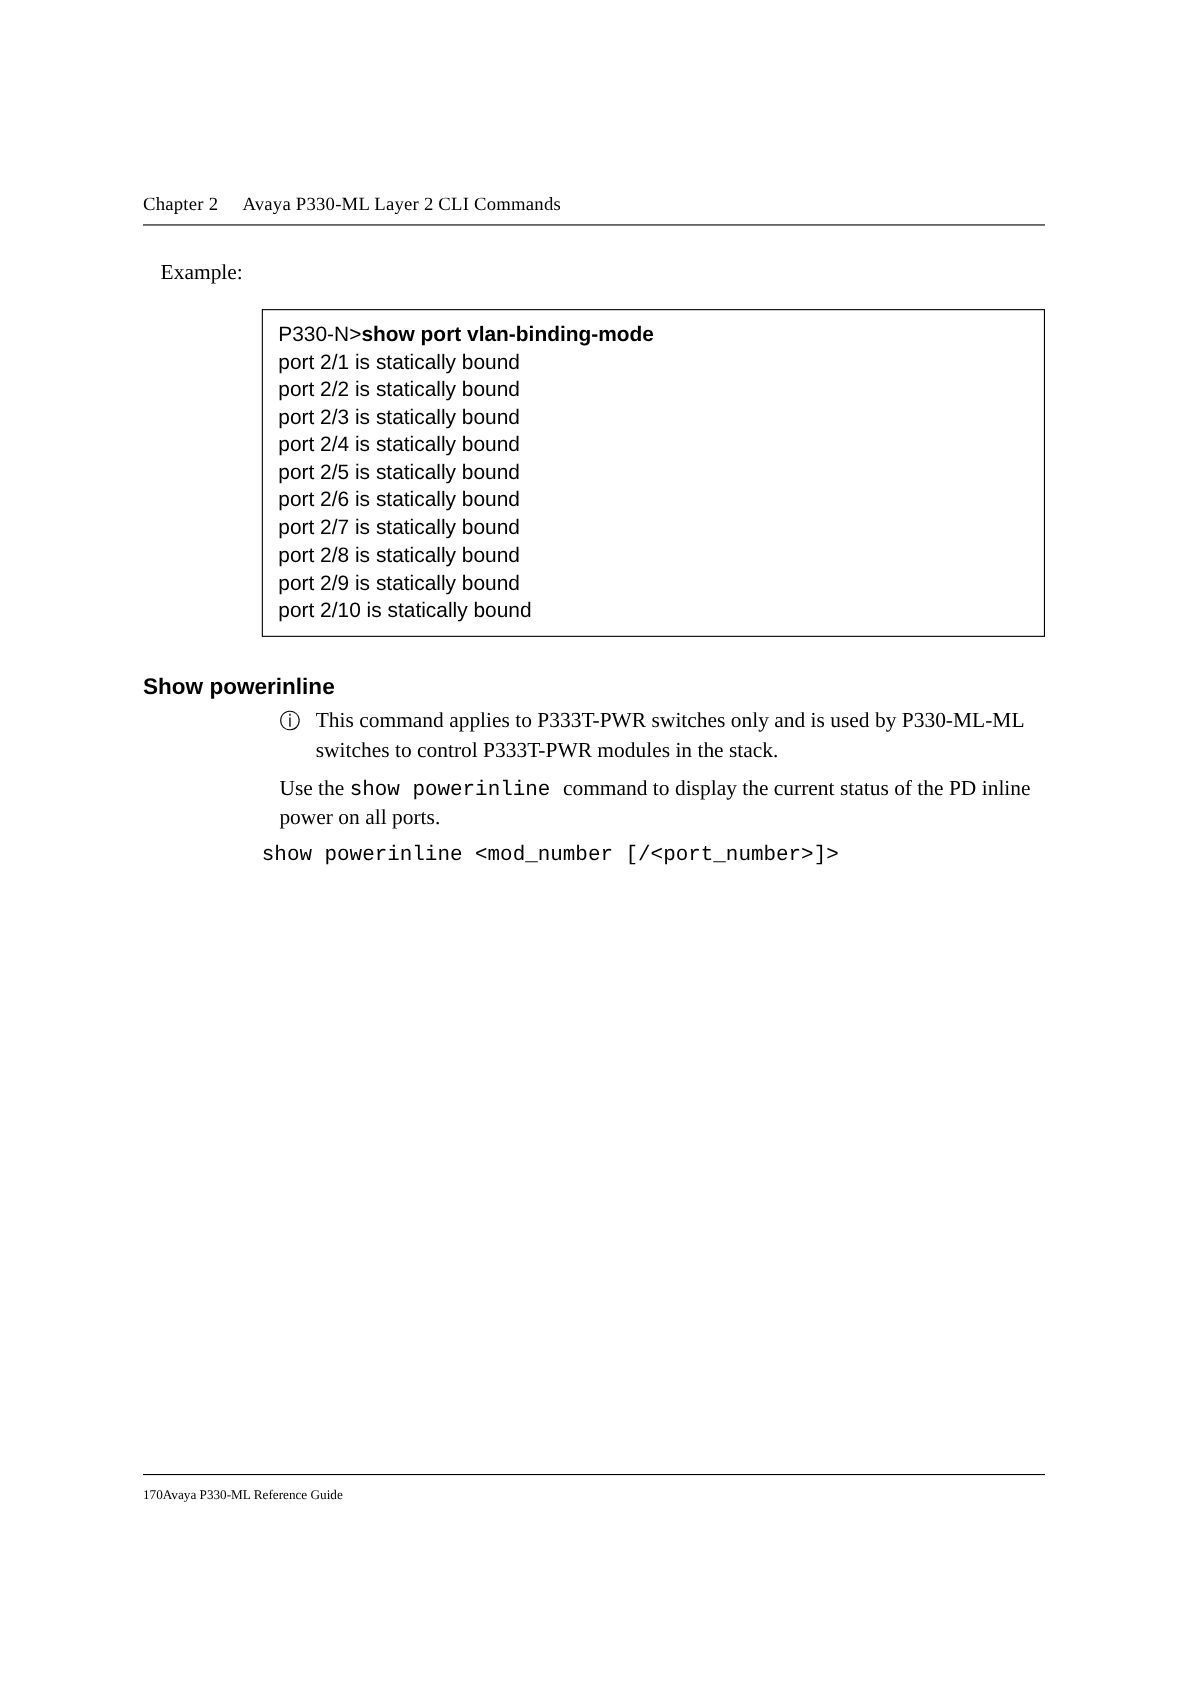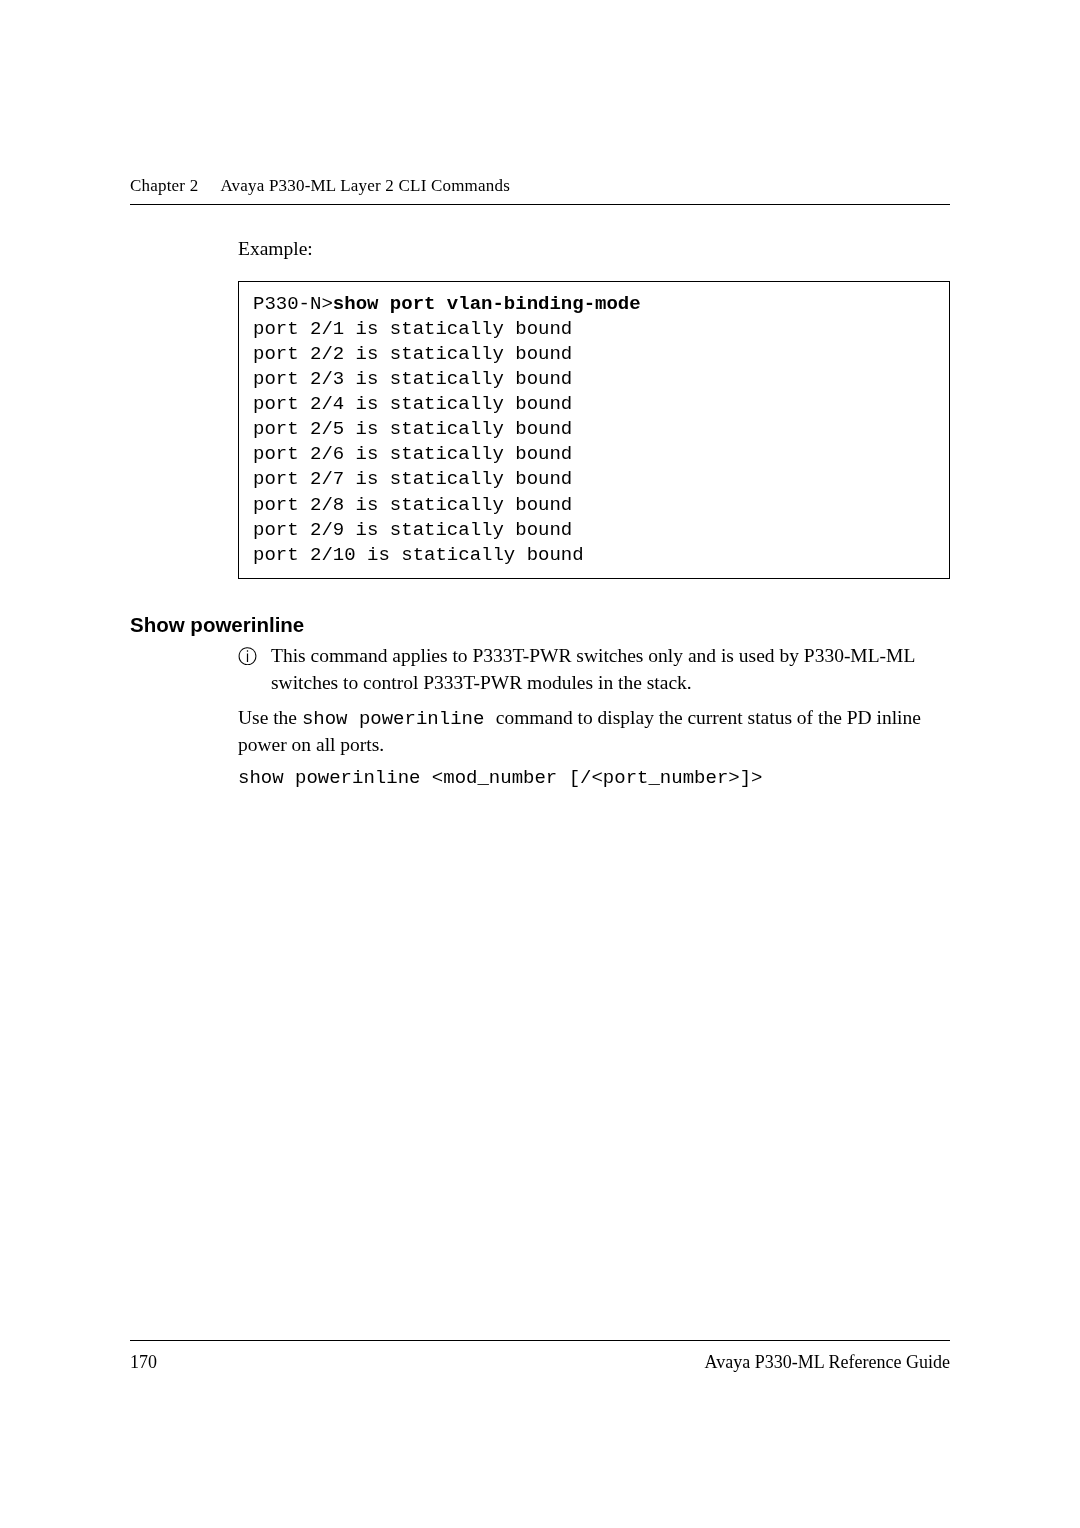--- a/index.html
+++ b/index.html
@@ -42,27 +42,28 @@
     right: 130px;
     top: 236px;
   }
   .textcol {
     margin-left: 108px;
   }
   .serif {
     font-size: 19.5px;
     line-height: 1.38;
     font-family: "Palatino Linotype", "Book Antiqua", Palatino, serif;
+    margin-left: 16px;
   }
   .ital { font-style: italic; }
   .codebox {
     margin-top: 18px;
     border: 1px solid #000;
     padding: 10px 14px;
-    font-family: Liberation Mono, monospace;
+    font-family: Liberation Sans, sans-serif;
     font-size: 19px;
     line-height: 1.32;
     white-space: pre;
   }
   .bold { font-weight: bold; }
   .sect-title {
     margin-top: 34px;
     font-family: Helvetica, Arial, sans-serif;
     font-weight: bold;
     font-size: 20.5px;
@@ -97,22 +98,22 @@
     right: 130px;
     top: 1340px;
     border-top: 1px solid #000;
   }
   .footer {
     position: absolute;
     left: 130px;
     right: 130px;
     top: 1352px;
     display: flex;
-    justify-content: space-between;
-    font-size: 18px;
+    justify-content: flex-start;
+    font-size: 12px;
   }
 </style>
 </head>
 <body>
 
 <div class="page">
 
   <div class="hdr">
     <span>Chapter 2</span>
     <span>Avaya P330-ML Layer 2 CLI Commands</span>

